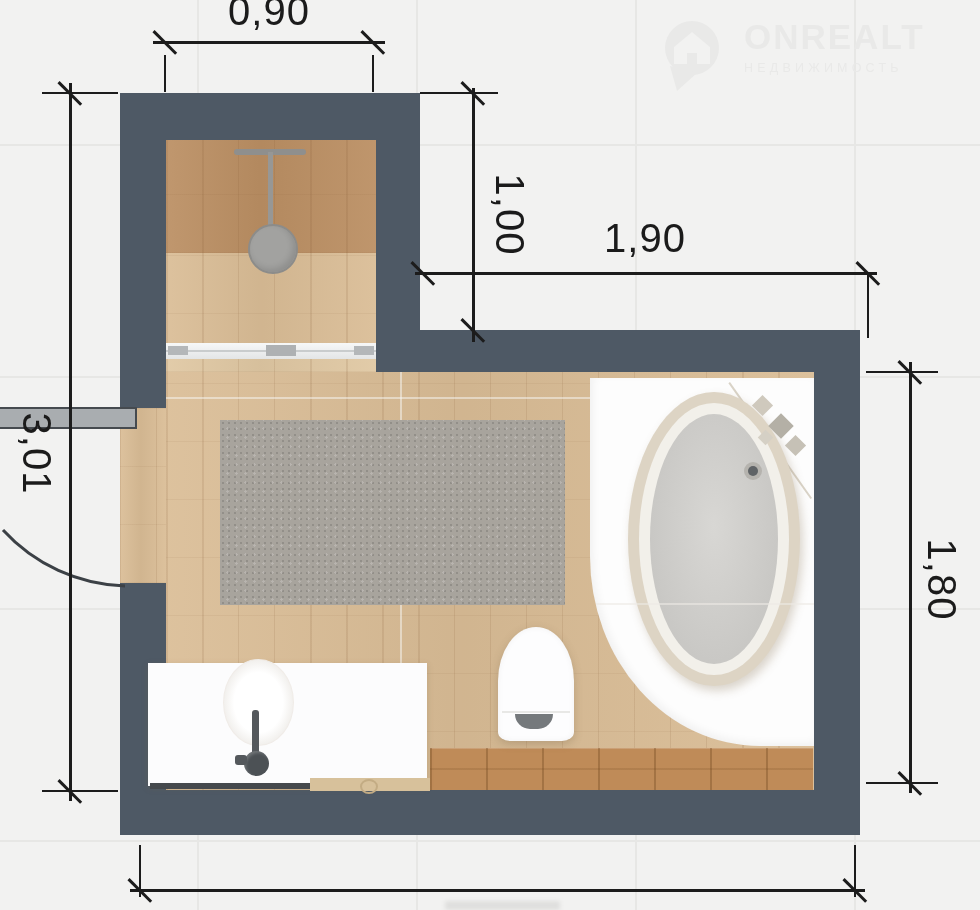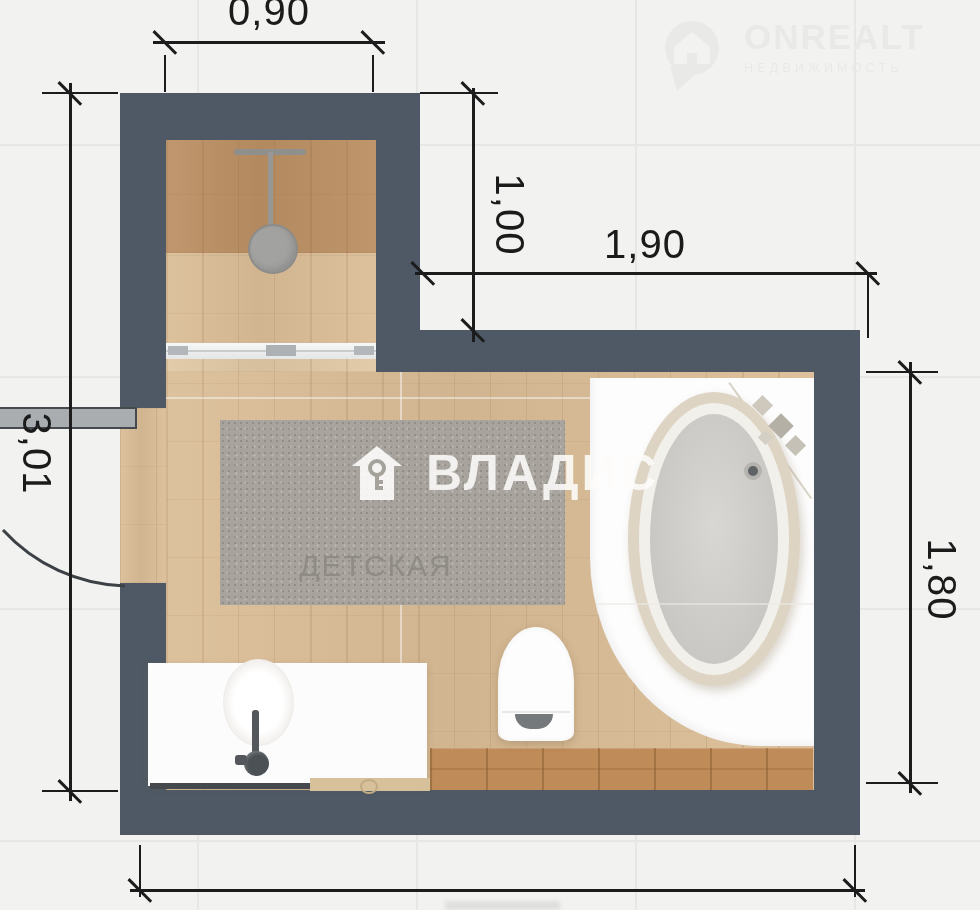--- a/index.html
+++ b/index.html
@@ -89,21 +89,20 @@
   <div class="wood wood-dark" style="left:166px;top:140px;width:210px;height:113px;"></div>
   <div class="wood" style="left:166px;top:253px;width:210px;height:119px;"></div>
   <div class="wood" style="left:166px;top:357px;width:210px;height:15px;background-color:#e0c8a3;"></div>
   <div class="wood" style="left:120px;top:408px;width:46px;height:175px;"></div>
   <div class="wood" style="left:166px;top:372px;width:648px;height:418px;"></div>
   <div class="seam" style="left:400px;top:372px;width:2px;height:418px;"></div>
   <div class="seam" style="left:166px;top:397px;width:648px;height:2px;"></div>
 
   <div class="rug" style="left:220px;top:420px;width:345px;height:185px;"></div>
   <div class="room-label" style="left:246px;top:548px;width:260px;">
-    <div>ДЕТСКАЯ</div>
   </div>
 
   <div class="fix" style="left:234px;top:149px;width:72px;height:6px;background:#8f8f8d;border-radius:3px;"></div>
   <div class="fix" style="left:268px;top:152px;width:5px;height:97px;background:#979795;"></div>
   <div class="fix" style="left:248px;top:224px;width:46px;height:46px;border-radius:50%;background:#a2a2a0;border:2px solid #8c8c8a;box-shadow:inset -3px -3px 6px rgba(0,0,0,0.12);"></div>
 
   <div class="fix" style="left:166px;top:343px;width:210px;height:16px;background:linear-gradient(#f7f8f8,#e3e5e6);">
     <div class="abs" style="left:0;top:7px;width:210px;height:2px;background:#c9cccd;"></div>
     <div class="abs" style="left:2px;top:3px;width:20px;height:9px;background:#b4b7b9;"></div>
     <div class="abs" style="left:100px;top:2px;width:30px;height:11px;background:#aeb1b3;"></div>
@@ -136,48 +135,40 @@
   <div class="fix" style="left:150px;top:783px;width:280px;height:6px;background:#45494d;"></div>
   <div class="fix" style="left:310px;top:778px;width:120px;height:13px;background:#d7c19b;"></div>
   <div class="fix" style="left:360px;top:779px;width:14px;height:11px;border:2px solid #c3ac84;border-radius:50%;"></div>
   <div class="fix" style="left:223px;top:659px;width:69px;height:85px;border-radius:50%;background:radial-gradient(#ffffff 50%, #f1efec 72%, #e6e3df 100%);border:1px solid #f0ece8;"></div>
   <div class="fix" style="left:252px;top:710px;width:7px;height:50px;background:#54585c;border-radius:3px;"></div>
   <div class="fix" style="left:244px;top:751px;width:25px;height:25px;border-radius:50%;background:#4c5155;box-shadow:inset 2px 2px 3px rgba(255,255,255,0.2);"></div>
   <div class="fix" style="left:235px;top:755px;width:12px;height:10px;background:#54585c;border-radius:3px;"></div>
 
   <div class="wood-shelf" style="left:430px;top:748px;width:383px;height:42px;"></div>
 
-  <div class="wm-vladis" style="left:350px;top:444px;">
-    <svg width="54" height="58" viewBox="0 0 54 58">
-      <path d="M27 2 L52 22 H44 V56 H10 V22 H2 Z" fill="rgba(255,255,255,0.88)"></path>
-      <circle cx="27" cy="24" r="7" fill="none" stroke="#a5a29b" stroke-width="4"></circle>
-      <path d="M27 30 V 46 M27 38 H 33 M27 44 H 33" fill="none" stroke="#a5a29b" stroke-width="4"></path>
-    </svg>
-    <div class="brand">ВЛАДИС</div>
-  </div>
 
   <div>
     <div class="dim-label" style="left:209px;top:-11px;width:120px;">0,90</div>
     <div class="dim-line" style="left:153px;top:41px;width:232px;height:2.5px;"></div>
     <div class="tick" style="left:149px;top:41px;"></div>
     <div class="tick" style="left:357px;top:41px;"></div>
     <div class="ext" style="left:164px;top:55px;width:2px;height:37px;"></div>
     <div class="ext" style="left:372px;top:55px;width:2px;height:37px;"></div>
   </div>
 
   <div>
     <div class="dim-label vert" style="left:454px;top:192px;width:110px;">1,00</div>
     <div class="dim-line" style="left:472px;top:88px;width:2.5px;height:254px;"></div>
     <div class="tick" style="left:457px;top:92px;"></div>
     <div class="tick" style="left:457px;top:329px;"></div>
     <div class="ext" style="left:420px;top:92px;width:78px;height:2px;"></div>
   </div>
 
   <div>
-    <div class="dim-label" style="left:585px;top:222px;width:120px;">1,90</div>
+    <div class="dim-label" style="left:585px;top:216px;width:120px;">1,90</div>
     <div class="dim-line" style="left:415px;top:272px;width:462px;height:2.5px;"></div>
     <div class="tick" style="left:407px;top:272px;"></div>
     <div class="tick" style="left:852px;top:272px;"></div>
     <div class="ext" style="left:867px;top:273px;width:2px;height:65px;"></div>
   </div>
 
   <div>
     <div class="dim-label vert" style="left:-19px;top:431px;width:110px;">3,01</div>
     <div class="dim-line" style="left:69px;top:83px;width:2.5px;height:718px;"></div>
     <div class="tick" style="left:54px;top:92px;"></div>

